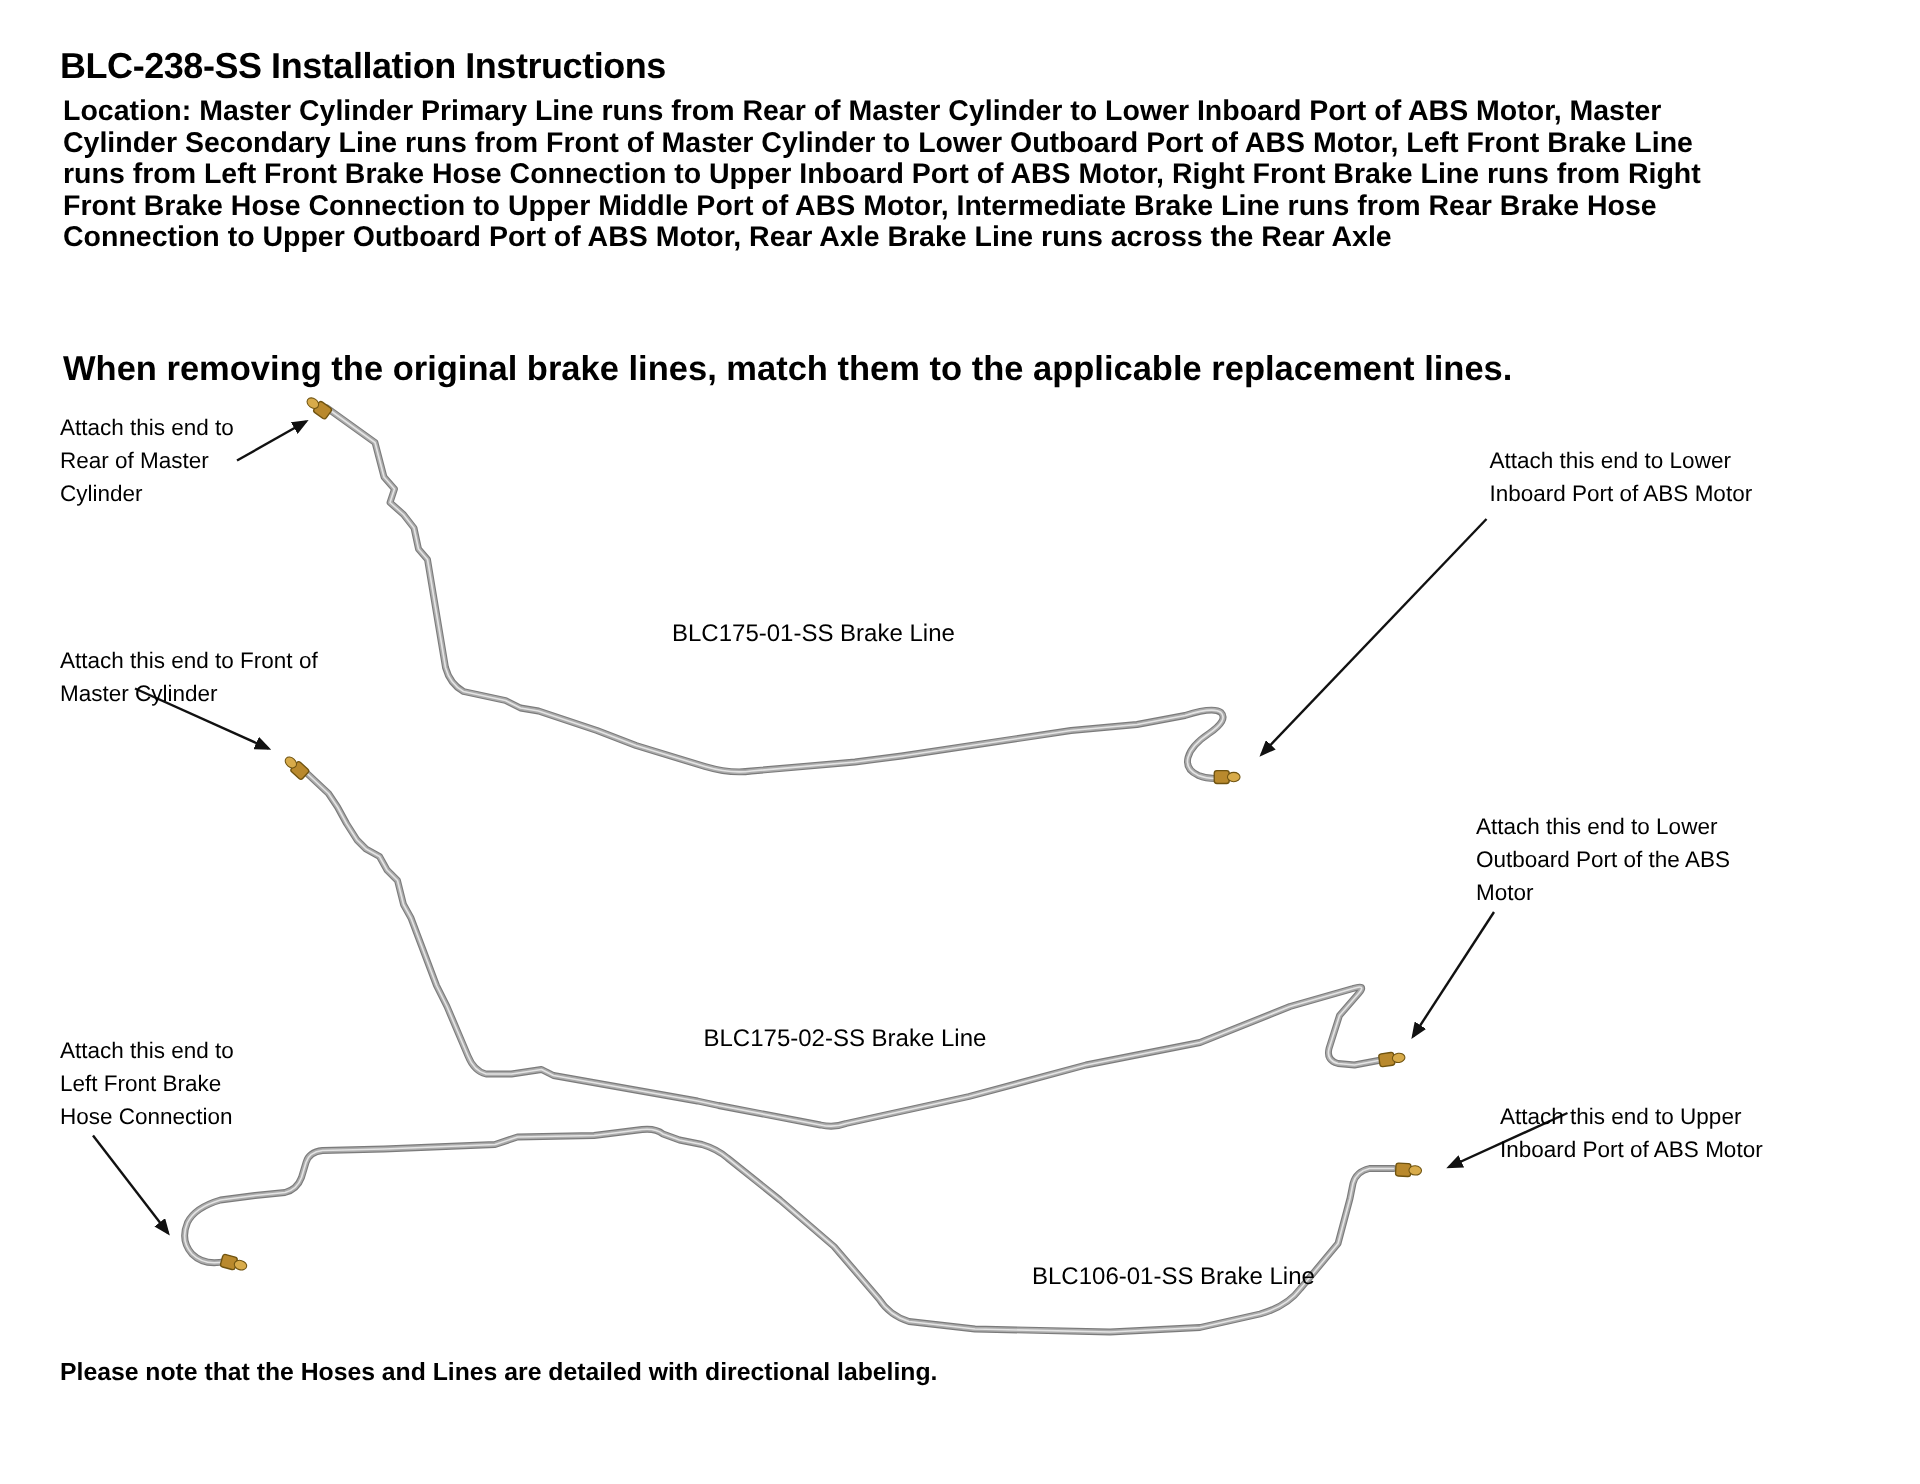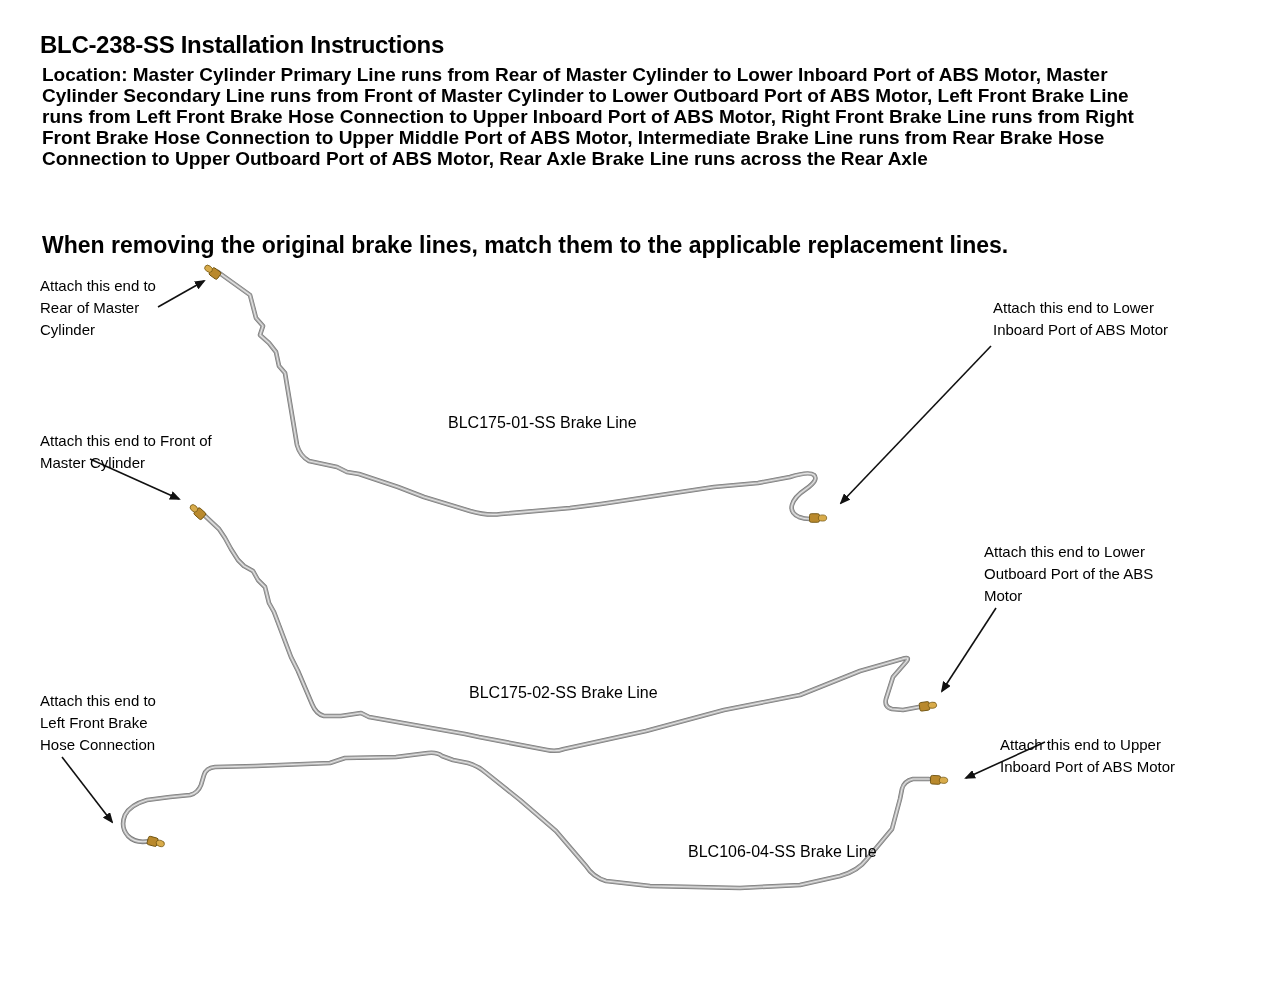--- a/index.html
+++ b/index.html
@@ -118,16 +118,17 @@
 Outboard Port of the ABS
 Motor</div>
 <div class="abs callout" style="left:40px;  top:690px;">Attach this end to
 Left Front Brake
 Hose Connection</div>
 <div class="abs callout" style="left:1000px;top:690px;margin-top:44px;">Attach this end to Upper
 Inboard Port of ABS Motor</div>
 
 <div class="abs line-label" style="left:448px; top:414px;">BLC175-01-SS Brake Line</div>
 <div class="abs line-label" style="left:441px; top:684px;margin-left:28px;">BLC175-02-SS Brake Line</div>
-<div class="abs line-label" style="left:688px; top:843px;">BLC106-04-SS Brake Line</div>
+<div class="abs line-label" style="left:688px; top:843px;">BLC106-01-SS Brake Line</div>
 
 <div class="abs footer-note" style="left:40px; top:902px;">
+  <div>Please note that the Hoses and Lines are detailed with directional labeling.</div>
 </div>
 
 </body></html>

